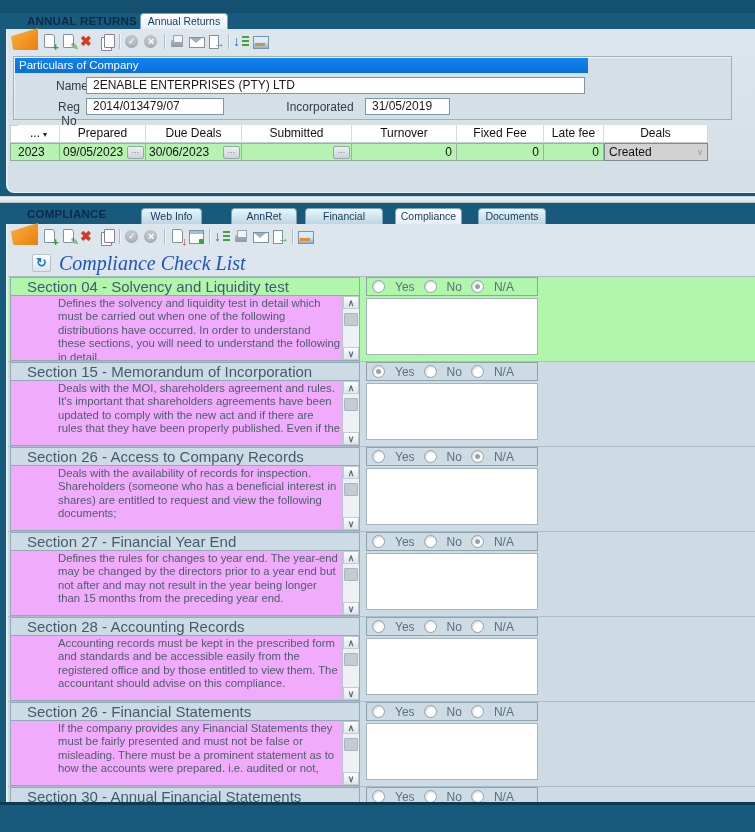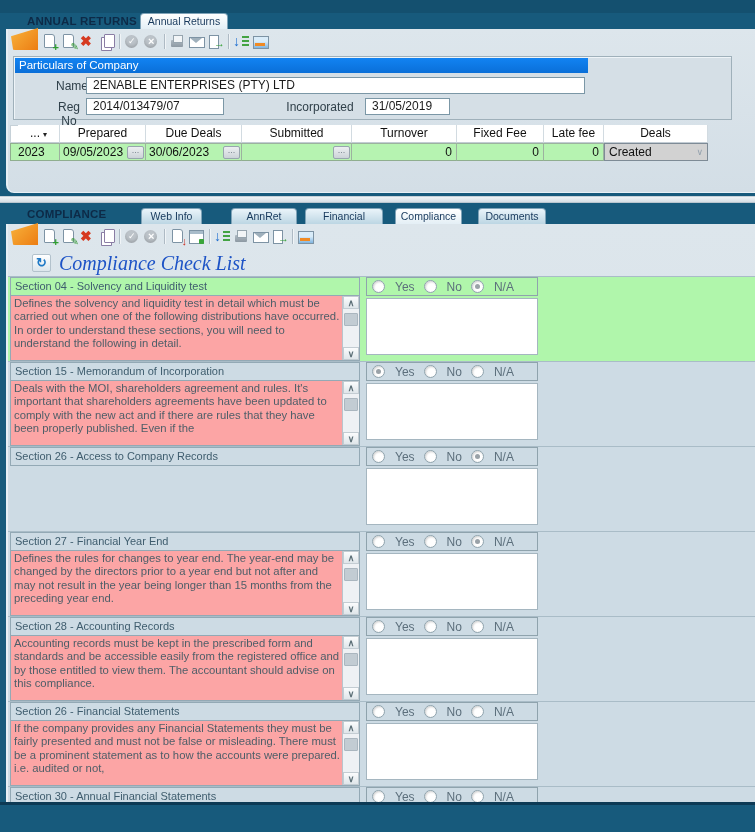--- a/index.html
+++ b/index.html
@@ -109,23 +109,23 @@
   
   .page-title-row{position:absolute;left:8px;top:28px;height:22px;display:flex;align-items:center;gap:8px;margin-left:16px;}
   .refresh-btn{width:19px;height:18px;border:1px solid #b3c2cc;background:linear-gradient(#ffffff,#dce6ec);border-radius:2px;color:#1f79c6;font-size:13px;line-height:16px;text-align:center;}
   .refresh-btn::before{content:"\21BB";font-weight:bold;}
   .page-title{font-family:"Liberation Serif",serif;font-style:italic;font-size:20px;color:#1d53c6;}
 
   .sec-list{position:absolute;left:0;top:52px;width:749px;height:526px;overflow:hidden;border-top:1px solid #a9bcc7;}
   .sec-row{display:flex;height:85px;padding-left:2px;border-bottom:1px solid #a9bcc7;background:#cddbe4;}
   .sec-row.selected{background:#b0f6ab;}
   .sec-left{width:350px;display:flex;flex-direction:column;}
-  .sec-header{height:19px;border:1px solid #93a9b5;font-size:11px;line-height:17px;color:#3f5d6e;padding-left:4px;background:inherit;}
+  .sec-header{height:19px;border:1px solid #93a9b5;font-size:15px;line-height:17px;color:#3f5d6e;padding-left:16px;background:inherit;}
   .sec-row.selected .sec-header,.sec-row.selected .radio-cell{background:#b0f6ab;}
-  .sec-desc-wrap{height:65px;border:1px solid #93a9b5;border-top:none;background:#fca5a5;display:flex;}
+  .sec-desc-wrap{height:65px;border:1px solid #93a9b5;border-top:none;background:#f0abfc;display:flex;padding-left:44px;}
   .sec-desc{flex:1;font-size:11.3px;line-height:13.4px;color:#4e5e68;padding:1px 2px 0 3px;overflow:hidden;}
   .vscroll{width:17px;border-left:1px solid #b9c4cc;background:#eef1f4;display:flex;flex-direction:column;align-items:stretch;}
   .varrow{height:13px;text-align:center;color:#5d7078;font-size:9px;line-height:13px;font-weight:bold;background:linear-gradient(#fbfcfd,#dfe6ea);border:1px solid #c3ccd2;}
   .varrow::before{content:"\2227";}
   .varrow.down{margin-top:auto;}
   .varrow.down::before{content:"\2228";}
   .vthumb{height:13px;margin:4px 1px 0 1px;background:#c2ccd3;border:1px solid #aab6bf;border-radius:1px;}
   .sec-mid{margin-left:6px;width:172px;display:flex;flex-direction:column;background:inherit;}
   .radio-cell{height:19px;border:1px solid #8fa3ad;display:flex;align-items:center;padding-left:5px;background:inherit;}
   .radio-opt{display:flex;align-items:center;margin-right:9px;}
@@ -304,20 +304,28 @@
               <span class="radio-label">N/A</span>
             </span>
       </div>
       <div class="comment-box"></div>
     </div>
     <div class="sec-fill"></div>
   </div>
       <div class="sec-row">
     <div class="sec-left">
       <div class="sec-header">Section 26 - Access to Company Records</div>
+      <div class="sec-desc-wrap">
+        <div class="sec-desc">Deals with the availability of records for inspection. Shareholders (someone who has a beneficial interest in shares) are entitled to request and view the following documents;</div>
+        <div class="vscroll">
+          <div class="varrow"></div>
+          <div class="vthumb"></div>
+          <div class="varrow down"></div>
+        </div>
+      </div>
     </div>
     <div class="sec-mid">
       <div class="radio-cell">
         <span class="radio-opt">
               <span class="radio"></span>
               <span class="radio-label">Yes</span>
             </span>
         <span class="radio-opt">
               <span class="radio"></span>
               <span class="radio-label">No</span>

